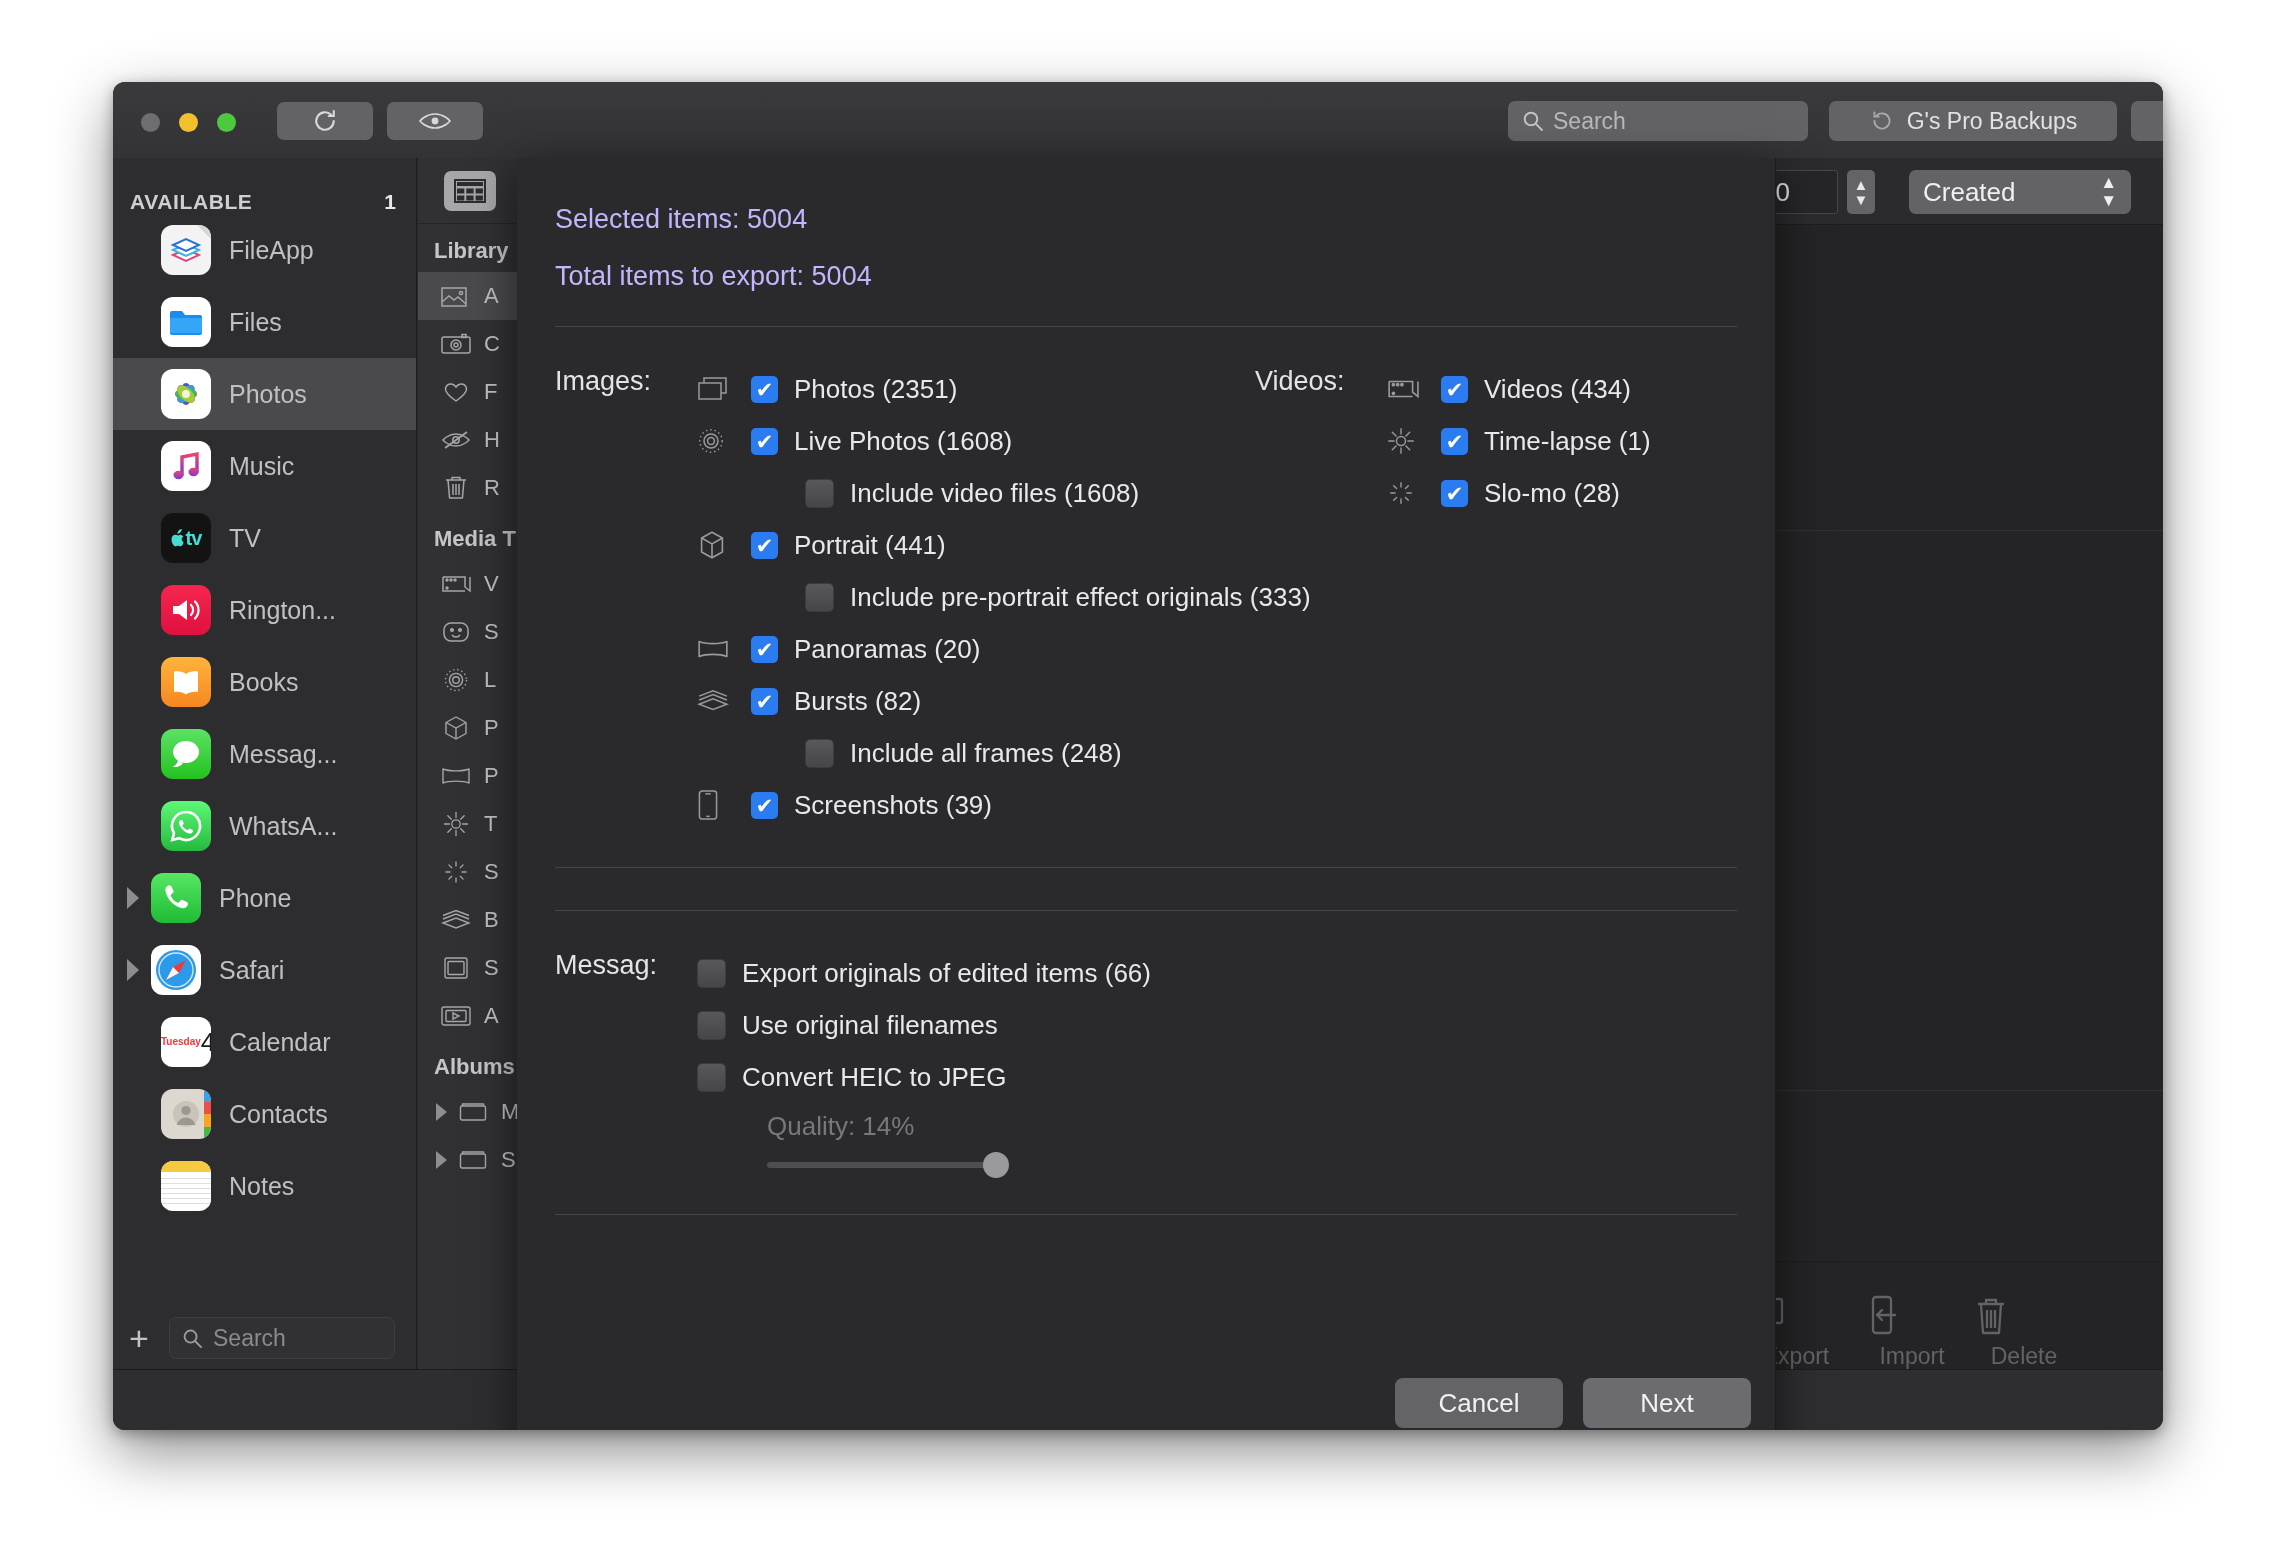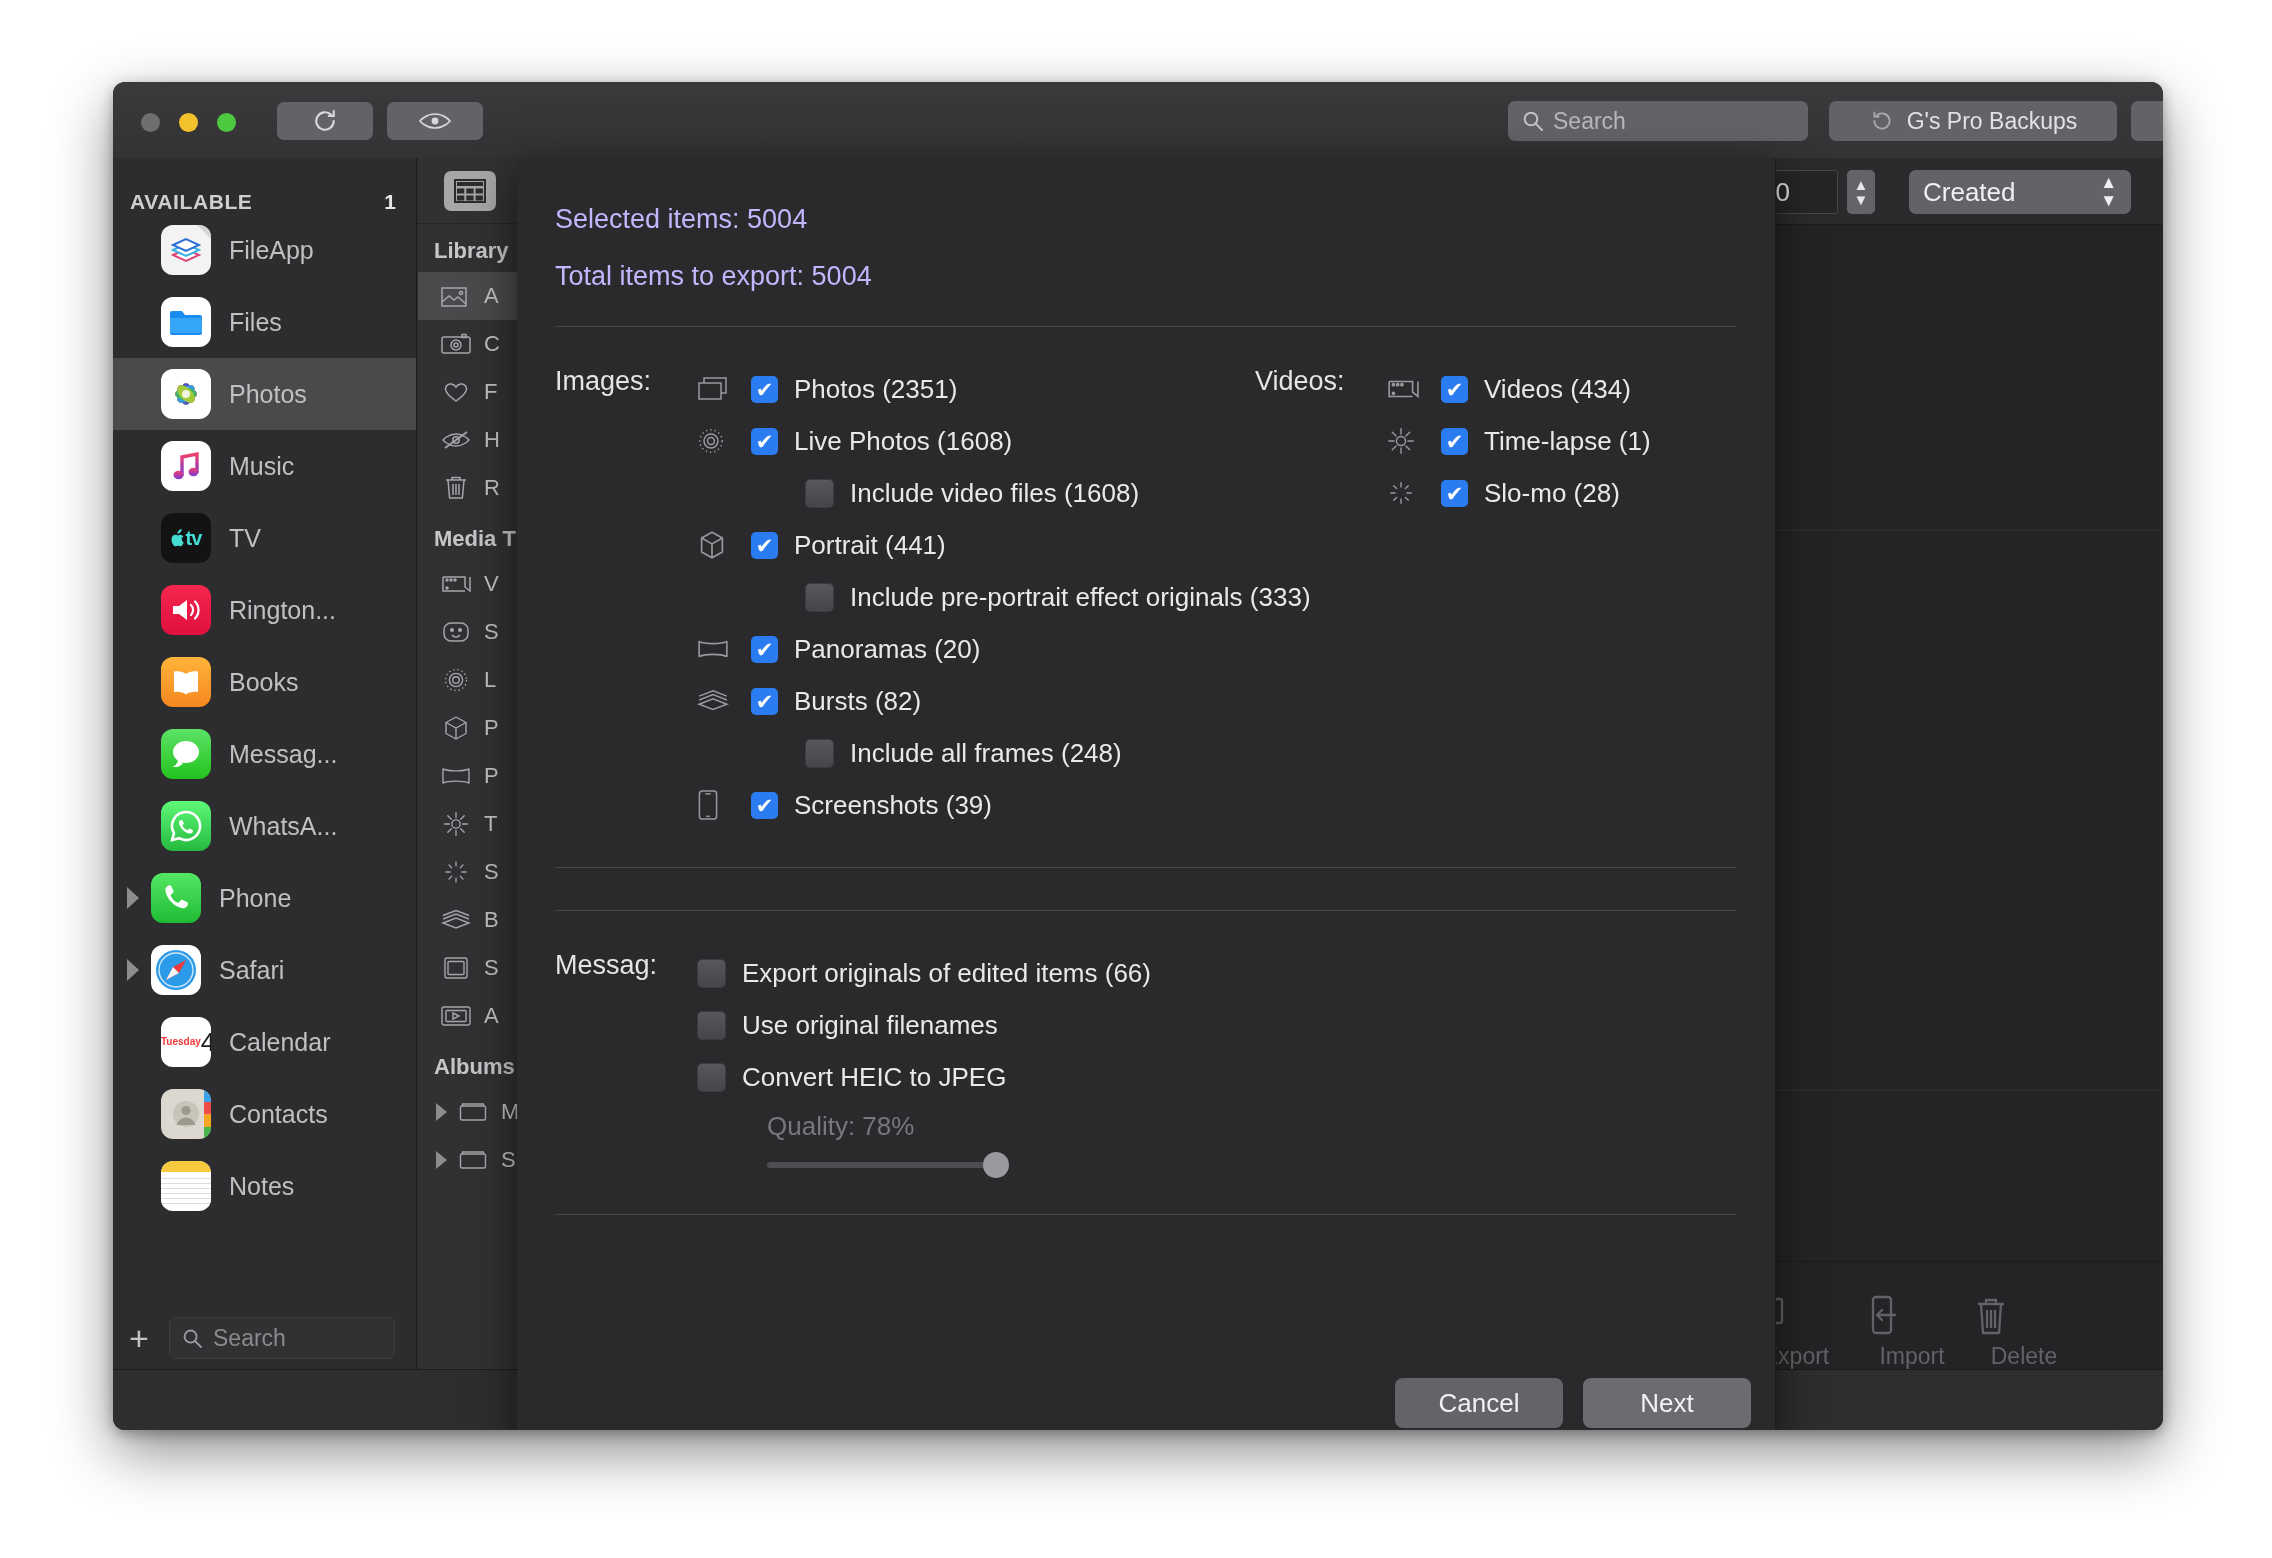--- a/index.html
+++ b/index.html
@@ -883,21 +883,21 @@
                 </div>
                 <div class="crow">
                   <span class="cb off"></span>
                   <span class="ctext">Use original filenames</span>
                 </div>
                 <div class="crow">
                   <span class="cb off"></span>
                   <span class="ctext">Convert HEIC to JPEG</span>
                 </div>
               </div>
-          <div class="quality">Quality: 78%</div>
+          <div class="quality">Quality: 14%</div>
           <div class="slider">
             <div class="knob"></div>
           </div>
         </div>
       </div>
 
       <div class="hr" style="margin-top:46px;"></div>
     </div>
 
     <div id="sheet-buttons">

